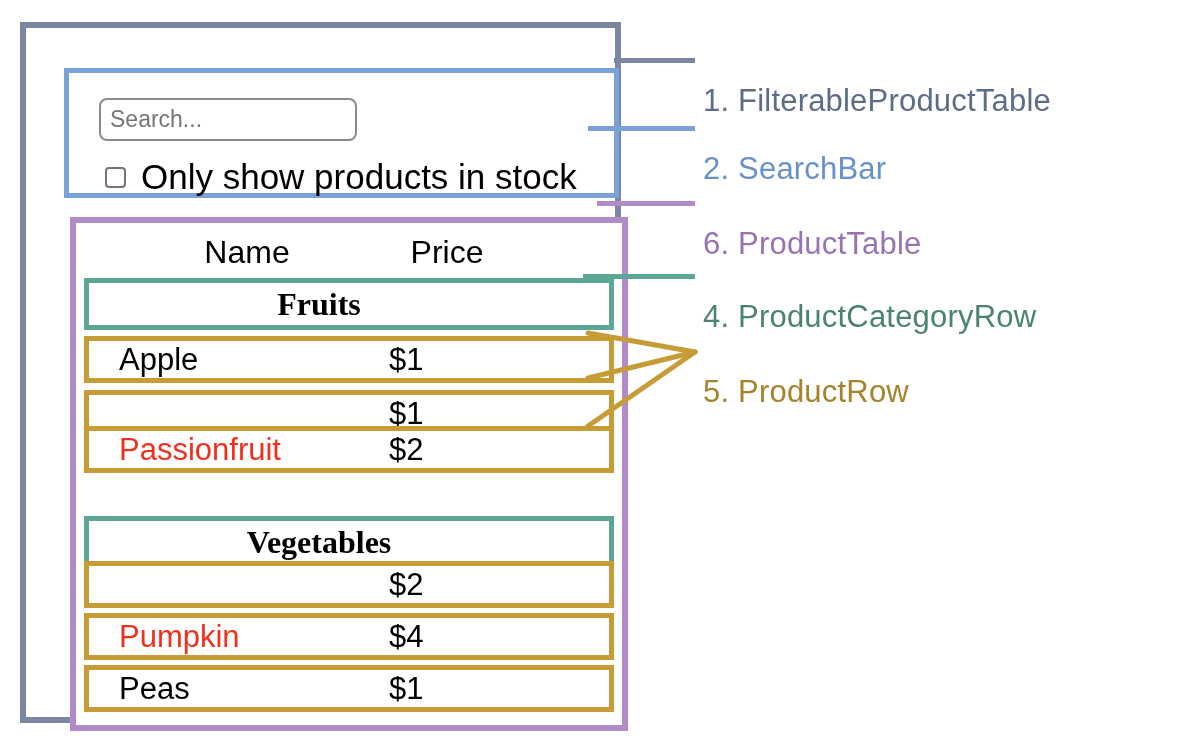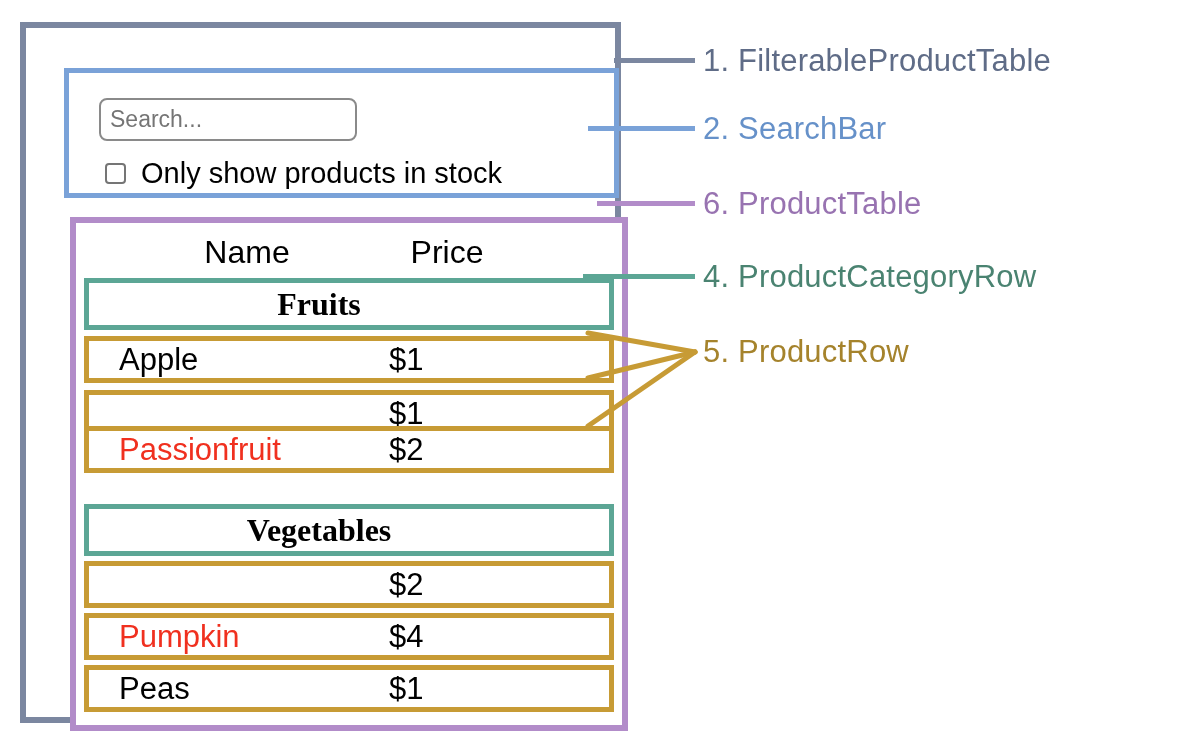--- a/index.html
+++ b/index.html
@@ -22,21 +22,21 @@
     font-family:inherit;font-size:23px;color:#555;padding:0 0 0 9px;outline:none;background:#fff;
   }
   .search-input::placeholder{color:#757575;opacity:1;}
   .checkbox-row{
     position:absolute;left:36px;top:84px;display:flex;align-items:center;gap:15px;
   }
   .checkbox{
     width:21px;height:21px;border:2px solid #757575;border-radius:4px;
     box-sizing:border-box;background:#fff;flex:0 0 auto;
   }
-  .checkbox-label{font-size:29px;color:#000;white-space:nowrap;}
+  .checkbox-label{font-size:35px;color:#000;white-space:nowrap;}
 
   .product-table-box{
     position:absolute;left:44px;top:189px;width:558px;height:514px;
     border:6px solid #b28cc9;box-sizing:border-box;background:#fff;
   }
   .thead-cell{
     position:absolute;top:10px;transform:translateX(-50%);
     font-size:32px;font-weight:normal;color:#000;line-height:38px;white-space:nowrap;
   }
   .th-name{left:171px;}
@@ -62,21 +62,21 @@
   .hline{position:absolute;height:5px;}
   .line-1{left:614px;top:58px;width:81px;background:#7b87a0;}
   .line-2{left:588px;top:126px;width:107px;background:#7aa2d8;}
   .line-3{left:597px;top:201px;width:98px;background:#b28cc9;}
   .line-4{left:583px;top:274px;width:112px;background:#5ca695;}
   .fan-svg{position:absolute;left:582px;top:323px;}
 
   
   .legend-label{
     position:absolute;left:703px;transform:translateY(-50%);
-    font-size:31px;white-space:nowrap;letter-spacing:0.2px;
+    font-size:31px;white-space:nowrap;letter-spacing:0.2px;margin-top:40px;
   }
   .legend-1{top:61px;}
   .legend-2{top:129px;}
   .legend-3{top:204px;}
   .legend-4{top:277px;}
   .legend-5{top:352px;}
 </style>
 </head>
 <body>
 
@@ -106,21 +106,21 @@
         <span class="pprice">$1</span>
       </div>
       <div class="prow" style="top:167px">
         <span class="pprice">$1</span>
       </div>
       <div class="prow" style="top:203px">
         <span class="pname oos">Passionfruit</span>
         <span class="pprice">$2</span>
       </div>
 
-      <div class="crow" style="top:281px">
+      <div class="crow" style="top:293px">
         <span class="cname">Vegetables</span>
       </div>
 
       <div class="prow" style="top:338px">
         <span class="pprice">$2</span>
       </div>
       <div class="prow" style="top:390px">
         <span class="pname oos">Pumpkin</span>
         <span class="pprice">$4</span>
       </div>

